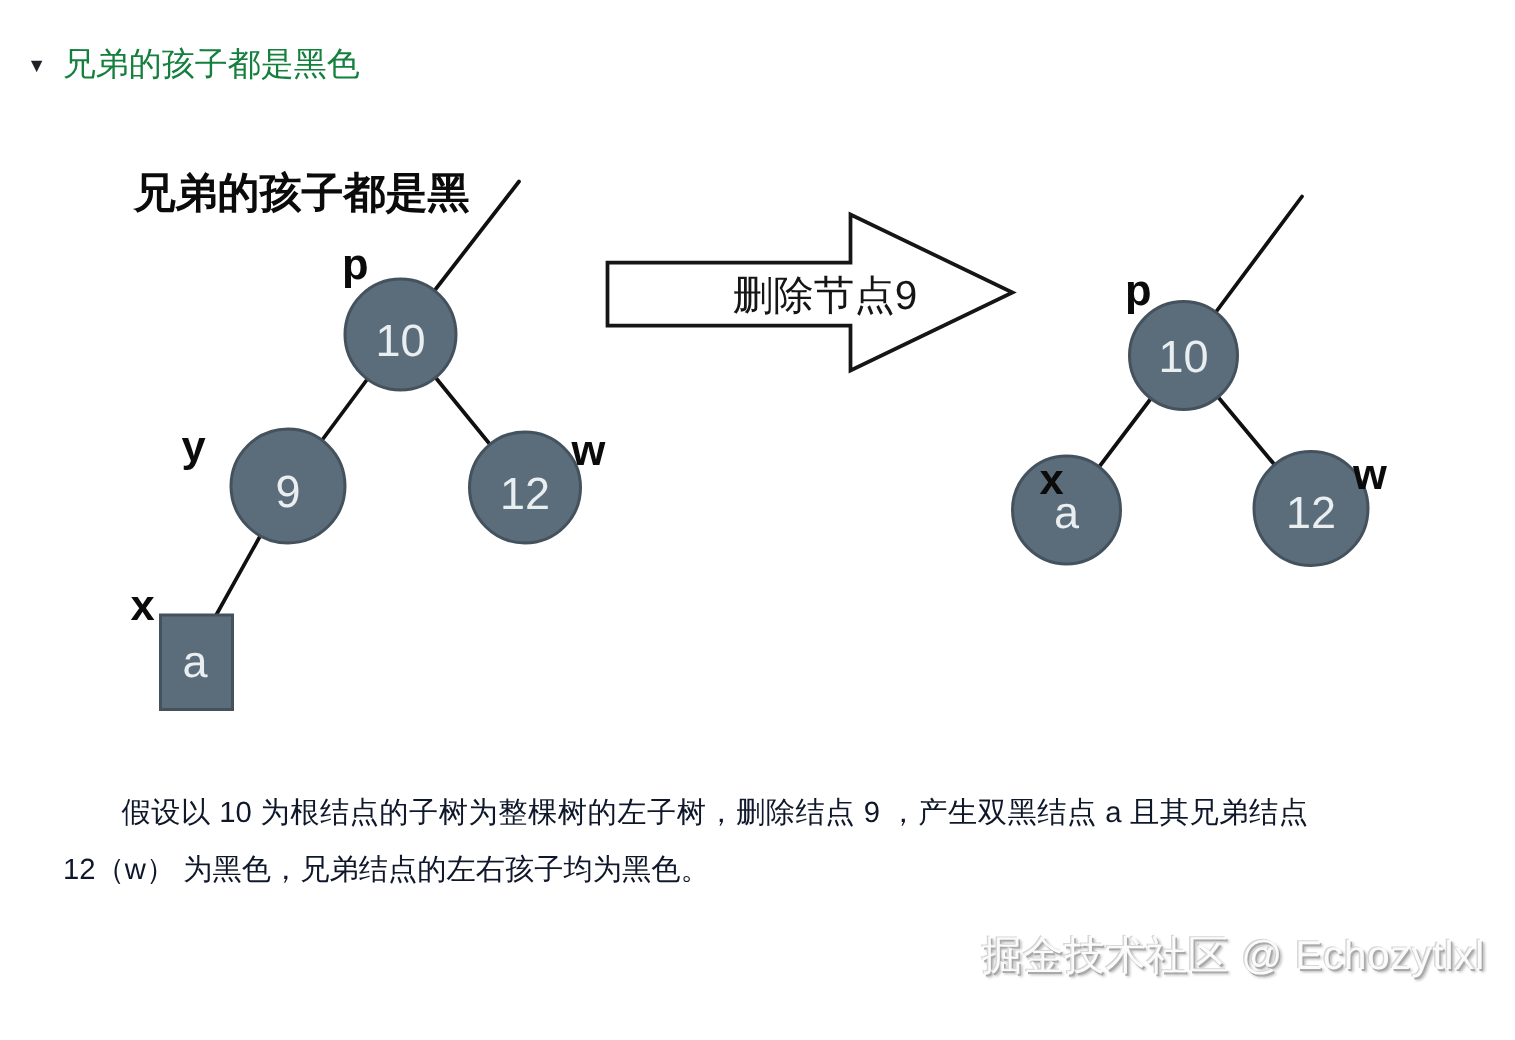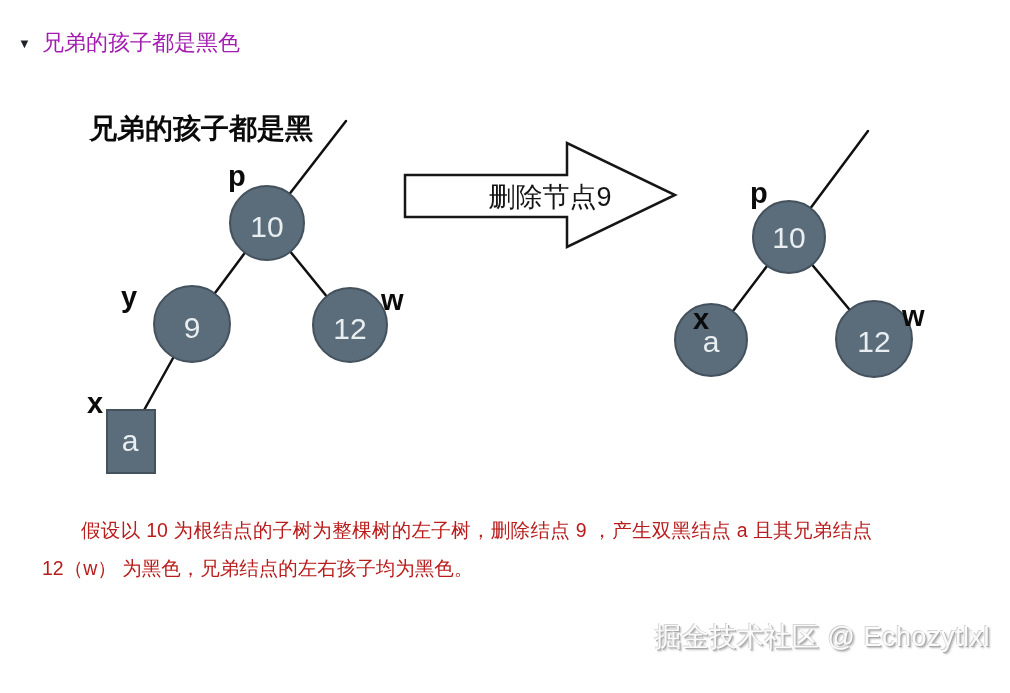--- a/index.html
+++ b/index.html
@@ -18,21 +18,21 @@
   
   .header {
     position: absolute; left: 18px; top: 30px;
     display: flex; align-items: center; gap: 11px;
   }
   .tri {
     font-size: 13px; line-height: 1; color: #1f2226;
     cursor: pointer; user-select: none;
   }
   .header-title {
-    font-size: 22px; line-height: 26px; color: #a21caf; text-align: center;
+    font-size: 22px; line-height: 26px; color: #15803d; text-align: center;
   }
 
   
   .diagram {
     position: absolute; left: 0; top: 85px;
     width: 1010px; height: 410px;
     display: block;
   }
   .edge { stroke: var(--edge, #101010); stroke-width: 2.5; stroke-linecap: round; }
   .node {
@@ -55,22 +55,22 @@
   }
   .arrow-shape { fill: #ffffff; stroke: #161616; stroke-width: 2.5; stroke-linejoin: miter; }
   .arrow-text {
     fill: #151515; font-size: 27px; text-anchor: middle;
     font-family: "Liberation Sans", "DejaVu Sans", sans-serif;
   }
 
   
   .para {
     position: absolute; left: 42px; width: 830px;
-    font-size: 19.5px; line-height: 38px; color: #b91c1c;
-    text-indent: 2em; text-align: justify;
+    font-size: 19.5px; line-height: 38px; color: #0f172a;
+    text-indent: 2em; text-align: justify; margin-top: 12px;
   }
   .p1 { top: 511px; }
   .p2 { top: 602px; }
   .bold { font-weight: bold; }
 
   
   .watermark {
     position: absolute; right: 20px; top: 619px;
     font-size: 27px; letter-spacing: 0.5px;
     color: #fbfbfb;

